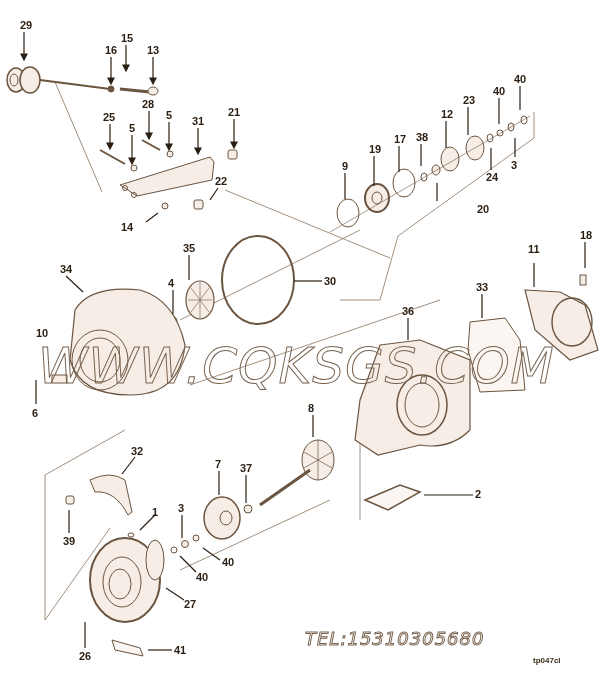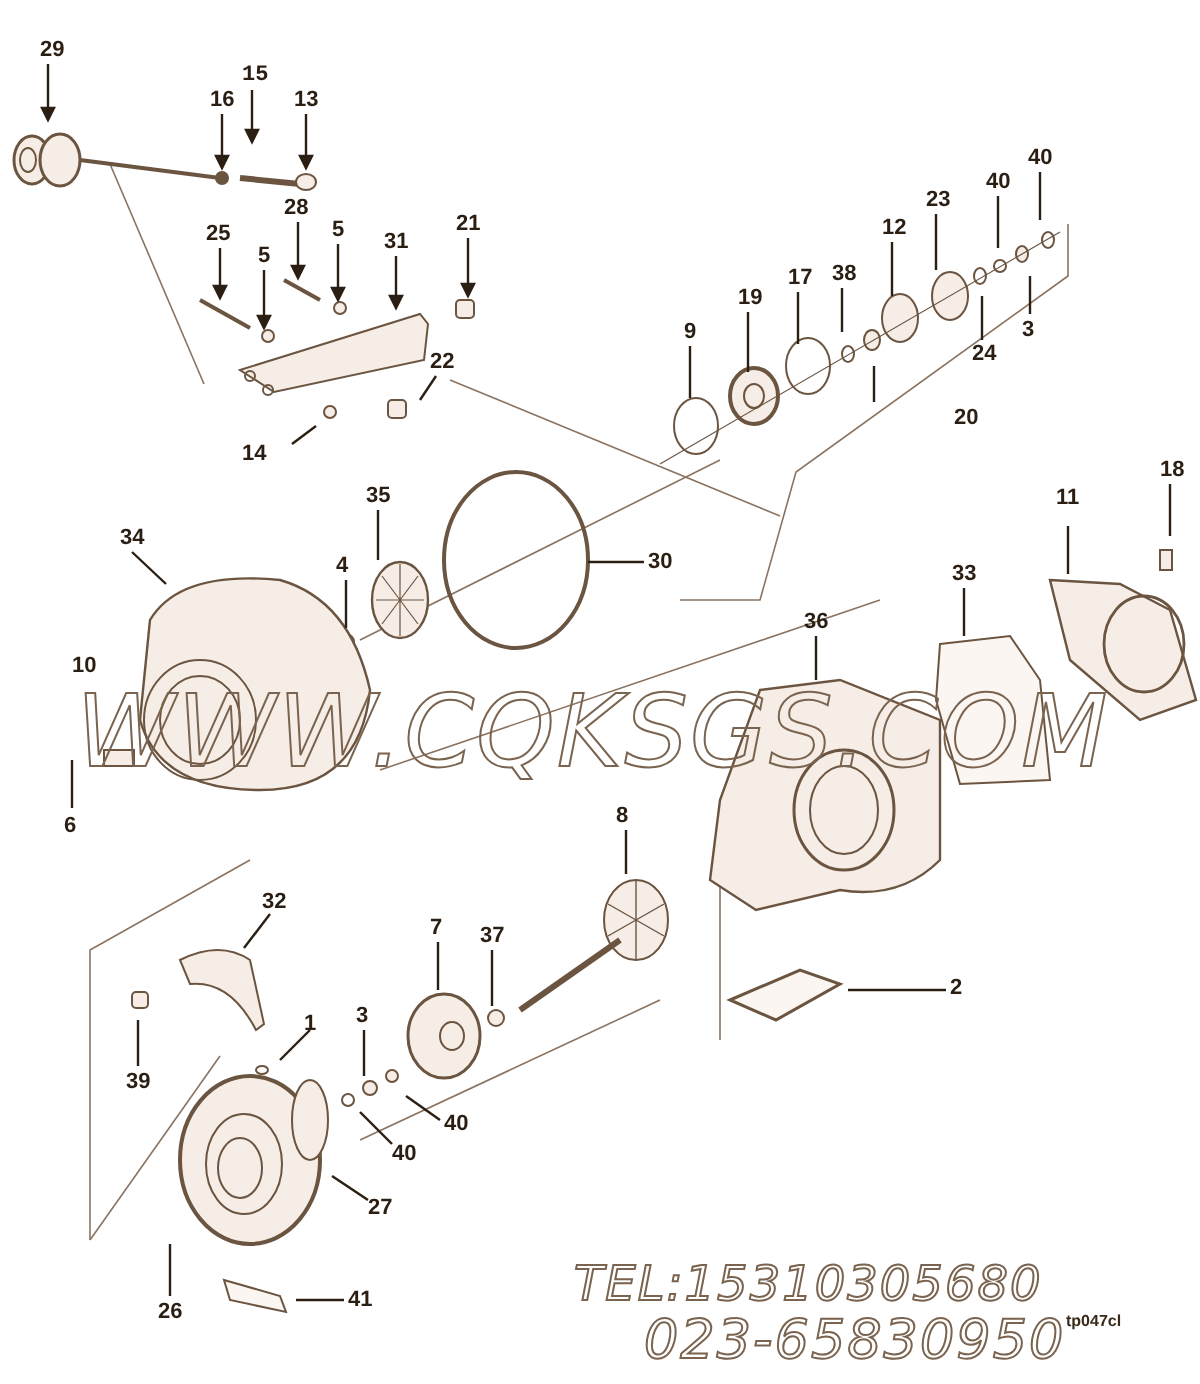--- a/index.html
+++ b/index.html
@@ -1,21 +1,21 @@
 <!DOCTYPE html>
 <html><head>
 <meta charset="utf-8">
 <style>
   html,body{margin:0;padding:0;background:#ffffff;}
   #stage{position:relative;width:600px;height:692px;background:#ffffff;overflow:hidden;font-family:"Liberation Sans",sans-serif;}
   svg#dia{position:absolute;left:0;top:0;width:600px;height:692px;}
   .callout{position:absolute;font-family:"Liberation Sans",sans-serif;font-weight:bold;font-size:11px;color:#2b1e12;line-height:11px;white-space:nowrap;}
   .wm{position:absolute;font-family:"DejaVu Sans",sans-serif;font-style:italic;color:transparent;-webkit-text-stroke:1px #7a6450;white-space:nowrap;letter-spacing:1px;}
   .wm-url{left:38px;top:337px;font-size:50px;}
-  .wm-tel{left:287px;top:628px;font-size:24px;}
+  .wm-tel{left:305px;top:628px;font-size:18px;}
   .wm-tel2{left:322px;top:655px;font-size:27px;}
   .stamp{position:absolute;left:533px;top:656px;font-size:8px;font-weight:bold;color:#3a2a1a;font-family:"Liberation Sans",sans-serif;}
 </style>
 </head>
 <body>
 
 <div id="stage">
   <svg id="dia" viewBox="0 0 600 692" stroke="#6b5440" fill="none" stroke-width="1">
 
     <g stroke="#8a7360" stroke-width="0.8">
@@ -191,27 +191,26 @@
       <line x1="220" y1="560" x2="203" y2="548"></line>
       <line x1="196" y1="572" x2="180" y2="556"></line>
       <line x1="184" y1="600" x2="166" y2="588"></line>
       <line x1="85" y1="648" x2="85" y2="622"></line>
       <line x1="172" y1="650" x2="148" y2="650"></line>
     </g>
   </svg>
 
   <div class="wm wm-url">WWW.CQKSGS.COM</div>
   <div class="wm wm-tel">TEL:15310305680</div>
-  <div class="wm wm-tel2">023-65830950</div>
   <div class="stamp">tp047cl</div>
 
   <div id="callouts">
       <div class="callout" style="left: 20px; top: 20px;">29</div>
       <div class="callout" style="left: 105px; top: 45px;">16</div>
-      <div class="callout" style="left: 121px; top: 33px; font-family: Liberation Mono, monospace;">15</div>
+      <div class="callout" style="left: 121px; top: 33px;">15</div>
       <div class="callout" style="left: 147px; top: 45px;">13</div>
       <div class="callout" style="left: 142px; top: 99px;">28</div>
       <div class="callout" style="left: 103px; top: 112px;">25</div>
       <div class="callout" style="left: 129px; top: 123px;">5</div>
       <div class="callout" style="left: 166px; top: 110px;">5</div>
       <div class="callout" style="left: 192px; top: 116px;">31</div>
       <div class="callout" style="left: 228px; top: 107px;">21</div>
       <div class="callout" style="left: 215px; top: 176px;">22</div>
       <div class="callout" style="left: 121px; top: 222px;">14</div>
       <div class="callout" style="left: 514px; top: 74px;">40</div>

